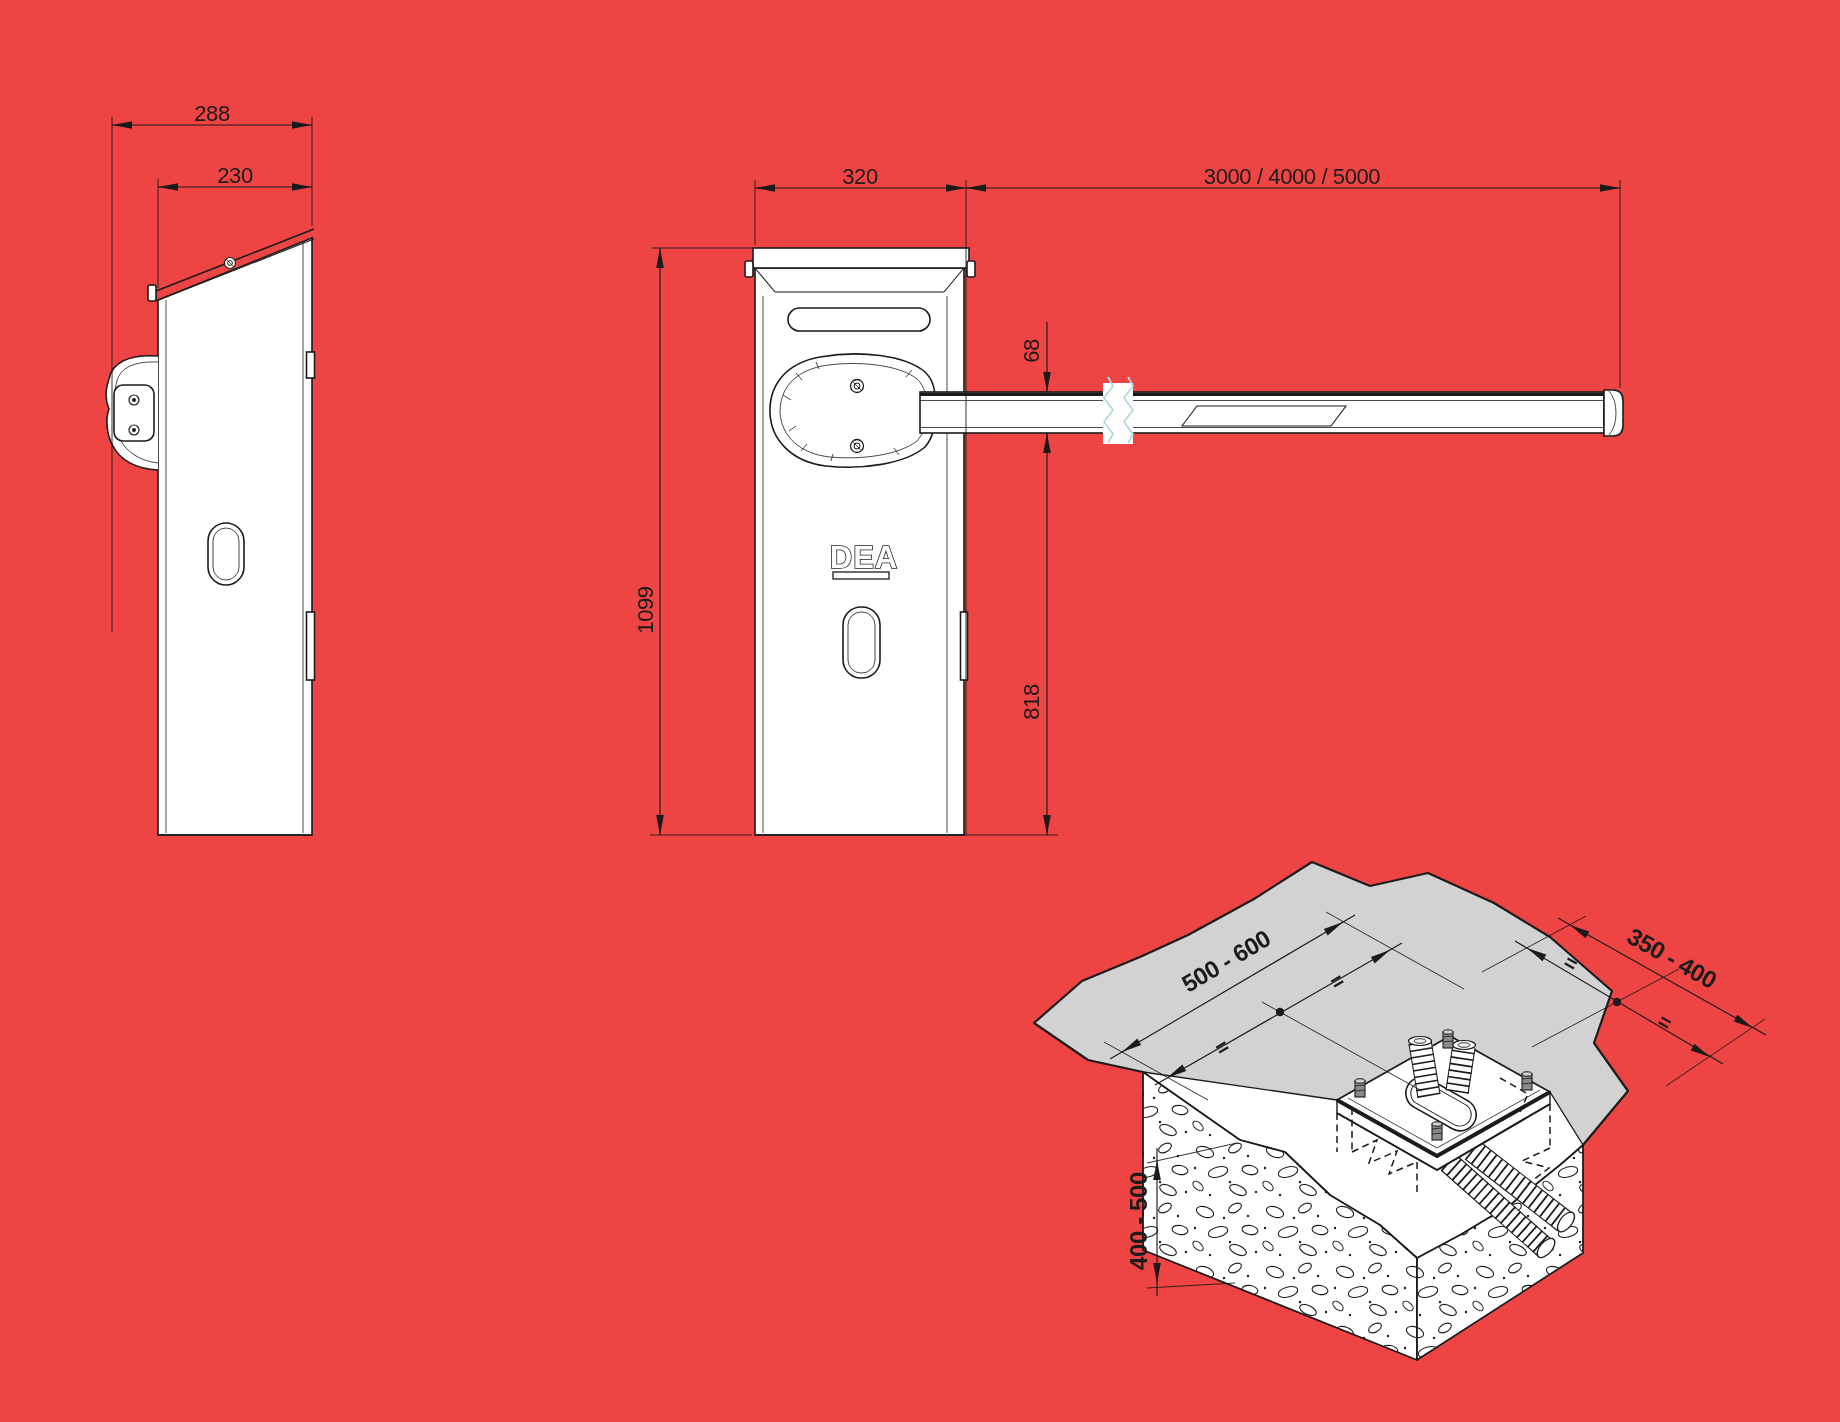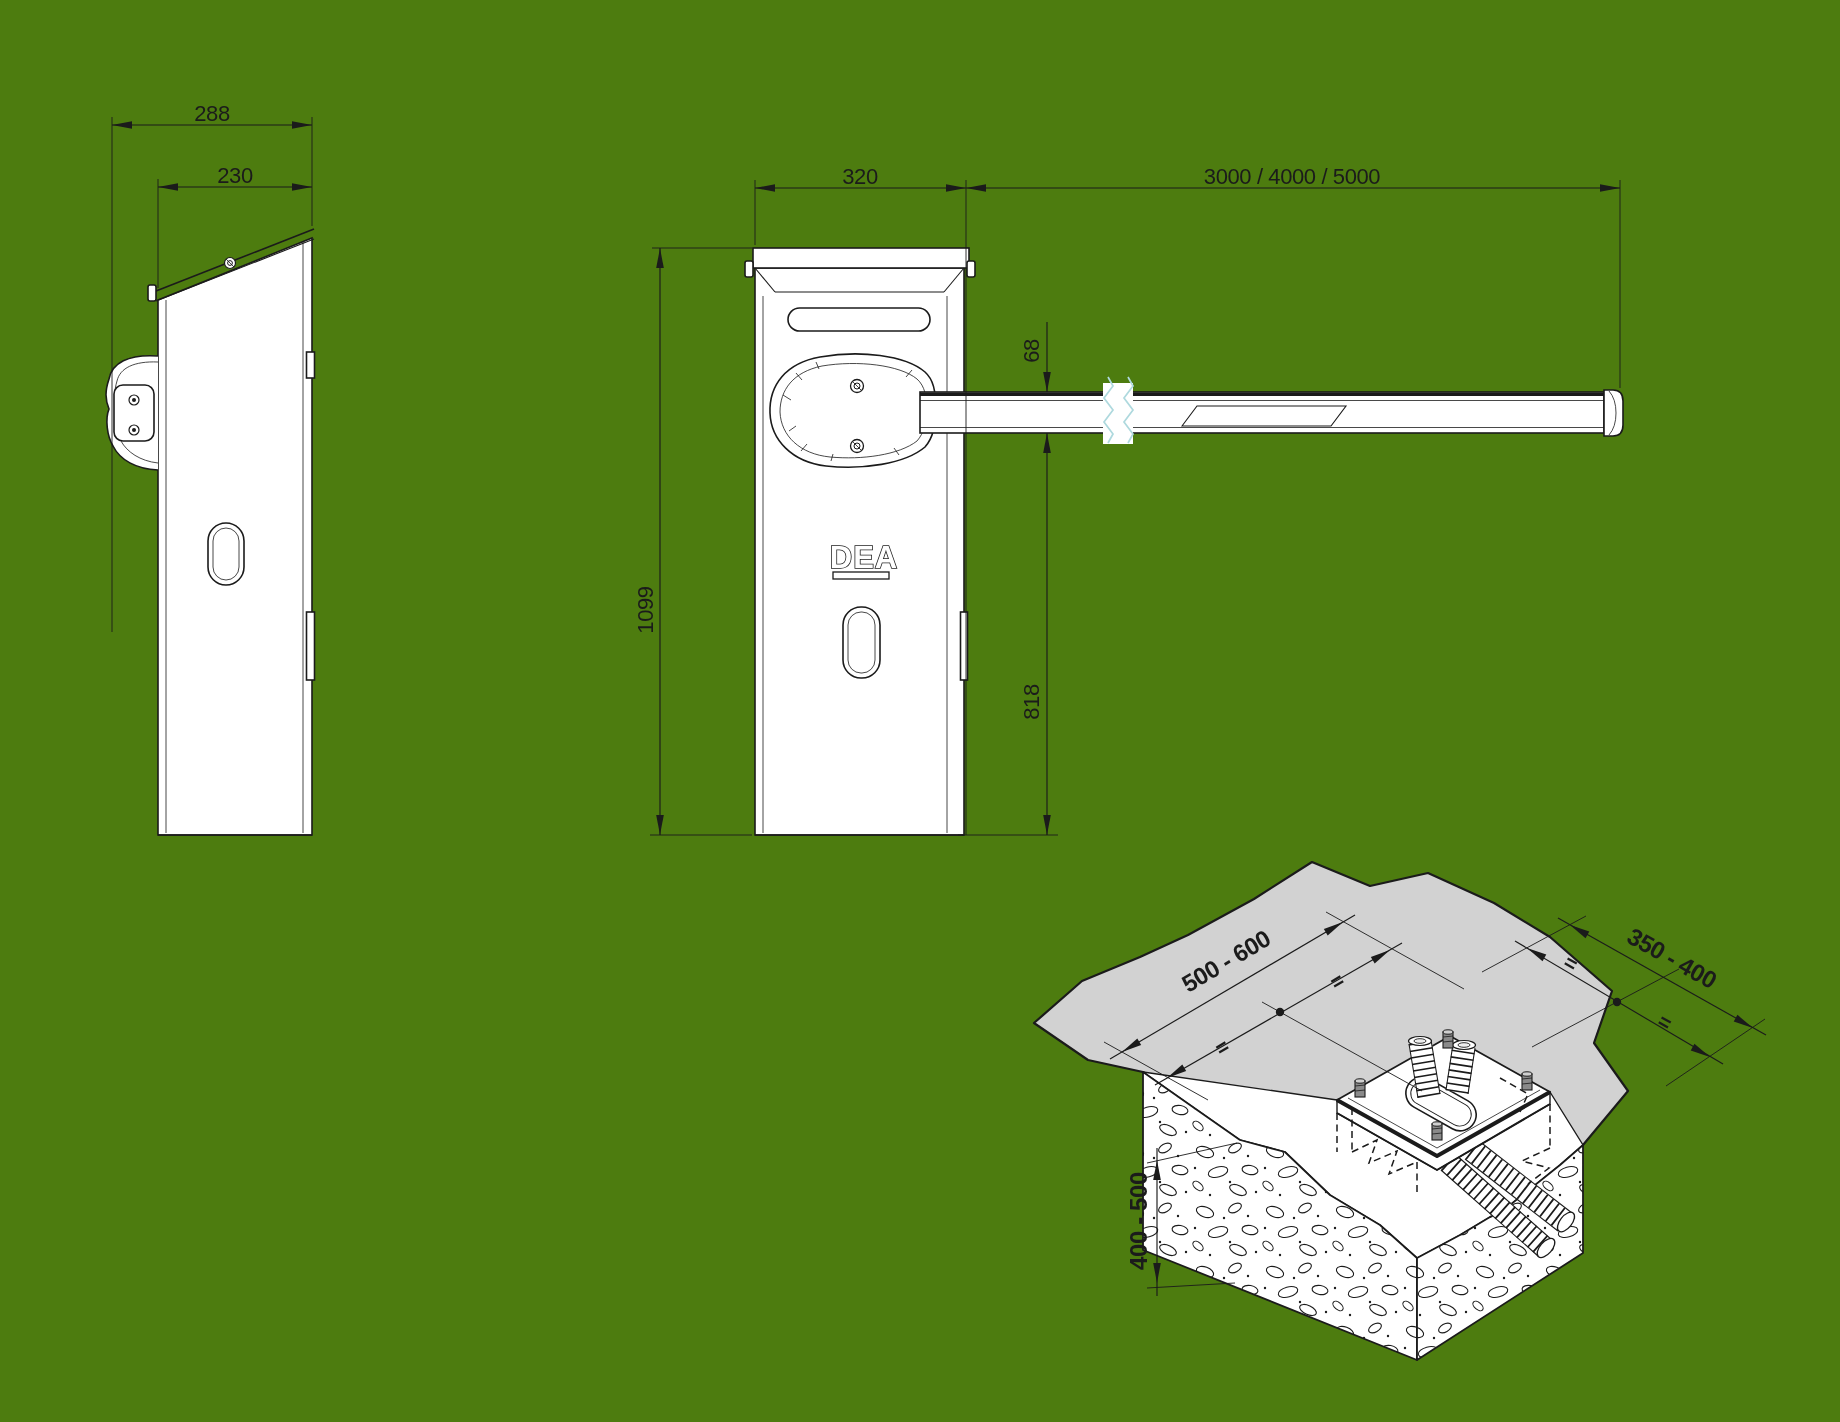--- a/index.html
+++ b/index.html
@@ -1,16 +1,16 @@
 <!DOCTYPE html>
 <html><head>
 <meta charset="utf-8">
 <style>
   html,body{margin:0;padding:0;background:#ffffff;}
-  .stage{width:1840px;height:1422px;position:relative;background:#4d7c0f;}
+  .stage{width:1840px;height:1422px;position:relative;background:#ef4444;}
   svg{display:block;}
   .dim-text{font-family:"Liberation Sans",sans-serif;font-size:22px;fill:#1b1b1b;letter-spacing:-0.4px;}
   .dim-bold{font-family:"Liberation Sans",sans-serif;font-size:24px;font-weight:bold;fill:#1b1b1b;letter-spacing:-0.4px;}
   .eq-mark{font-family:"Liberation Sans",sans-serif;font-size:21px;font-weight:bold;fill:#1b1b1b;}
   .logo-text{font-family:"Liberation Sans",sans-serif;font-size:31px;font-weight:bold;fill:#ffffff;stroke:#1b1b1b;stroke-width:1.6px;letter-spacing:1px;}
   .thin{stroke:#1b1b1b;stroke-width:0.9;fill:none;}
   .dline{stroke:#1b1b1b;stroke-width:1.15;fill:none;}
   .edge{stroke:#1b1b1b;stroke-width:1.6;fill:#ffffff;}
   .edge2{stroke:#1b1b1b;stroke-width:1.1;fill:none;}
   .edgethin{stroke:#1b1b1b;stroke-width:0.8;fill:none;}

